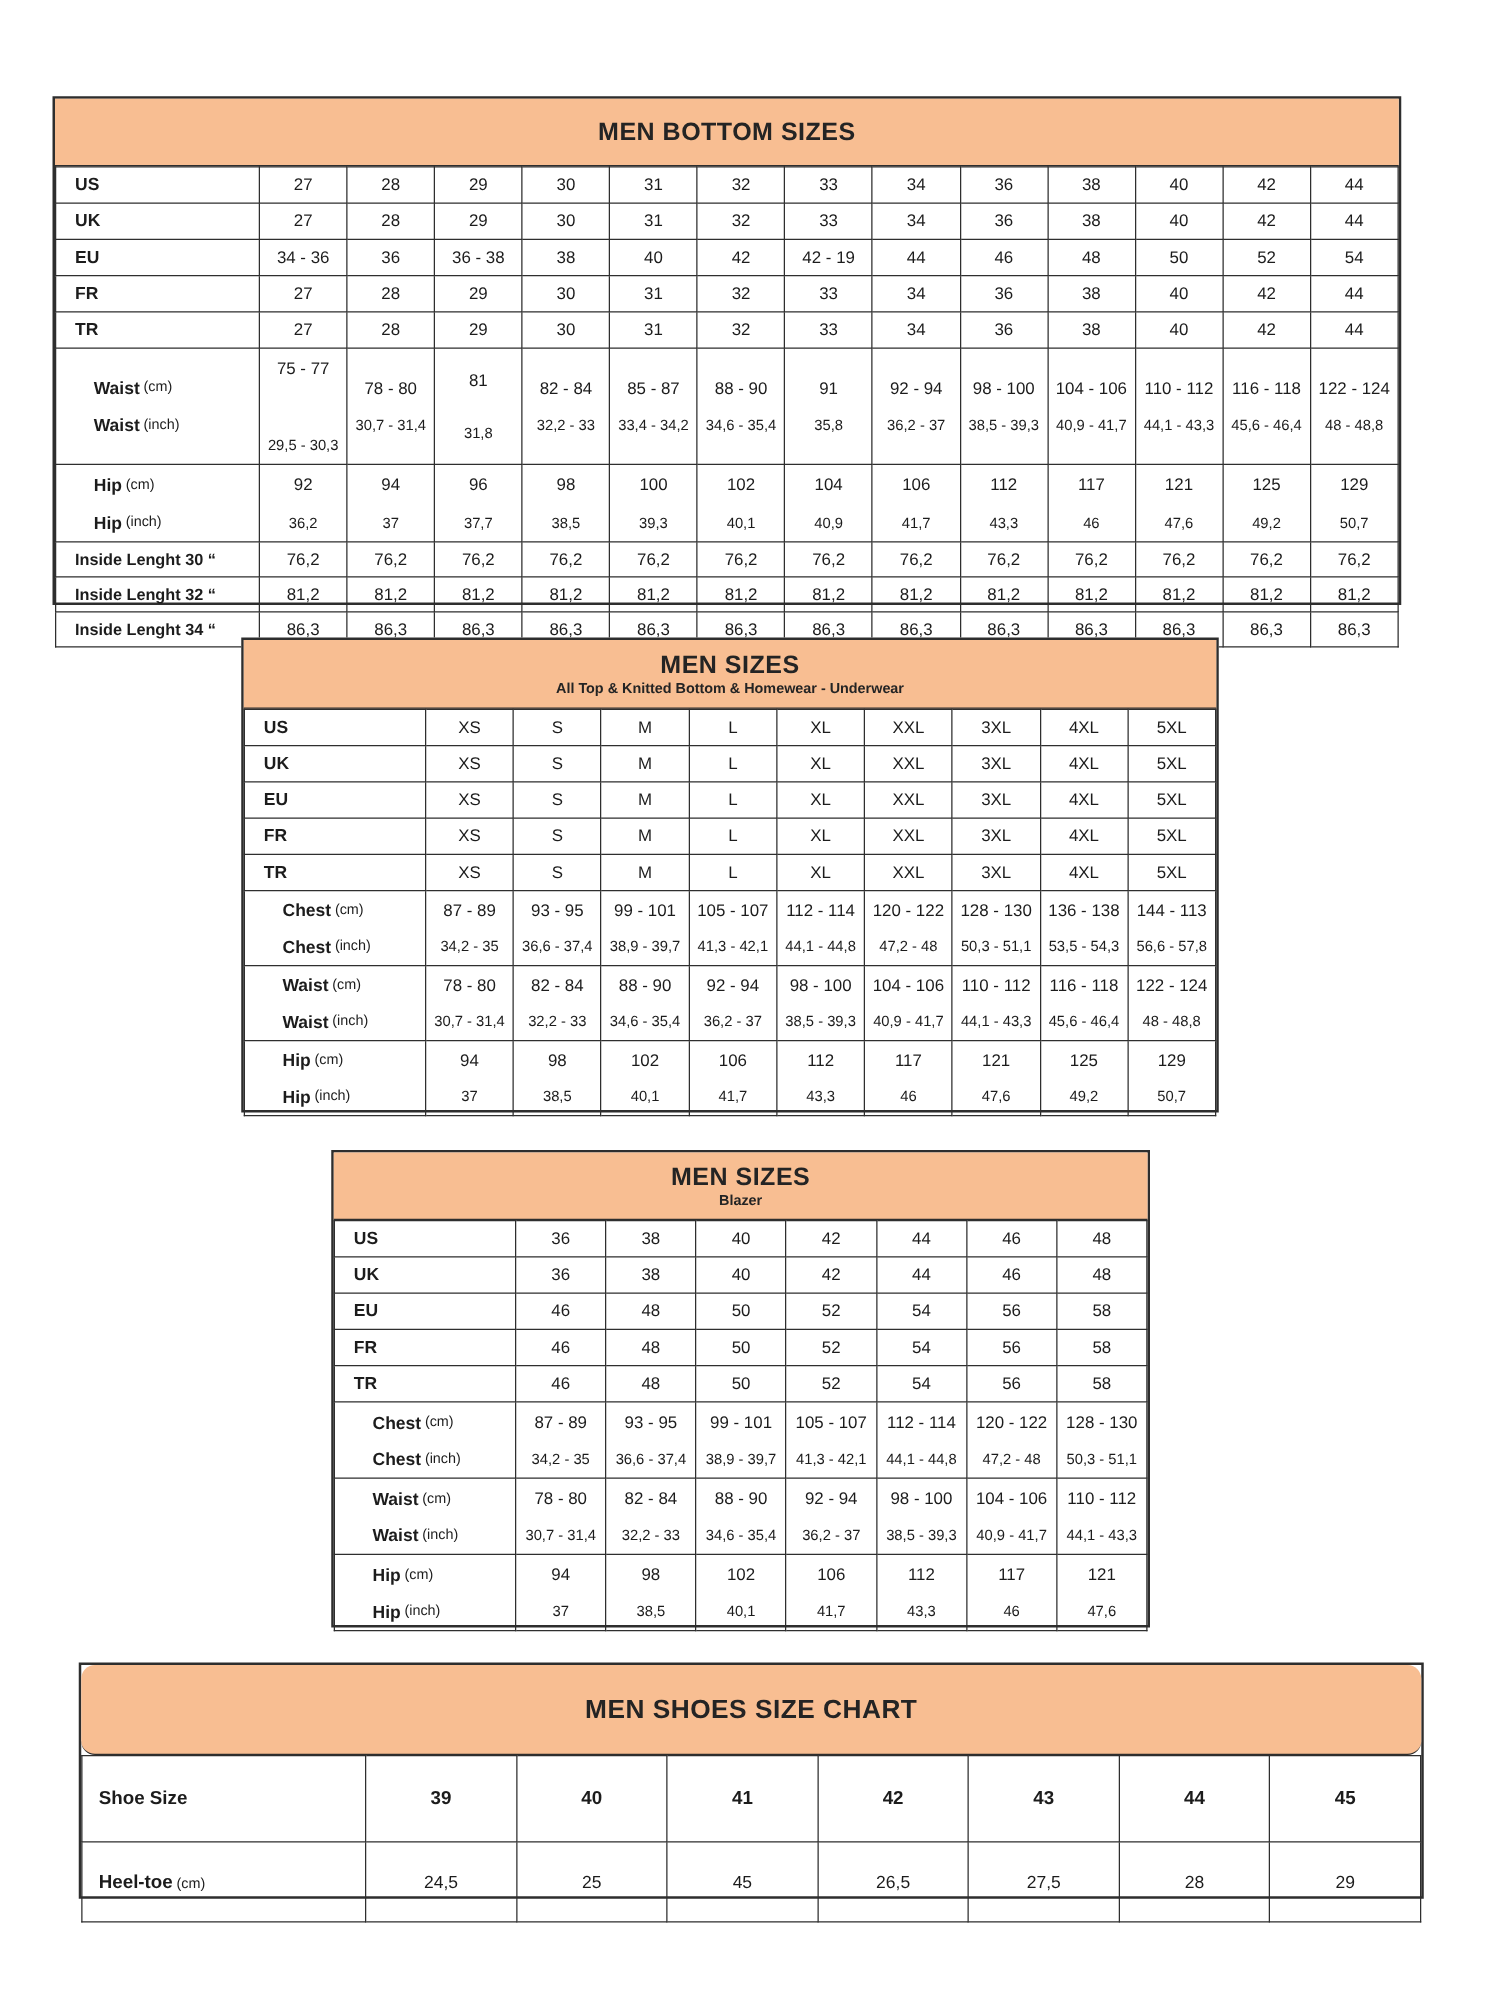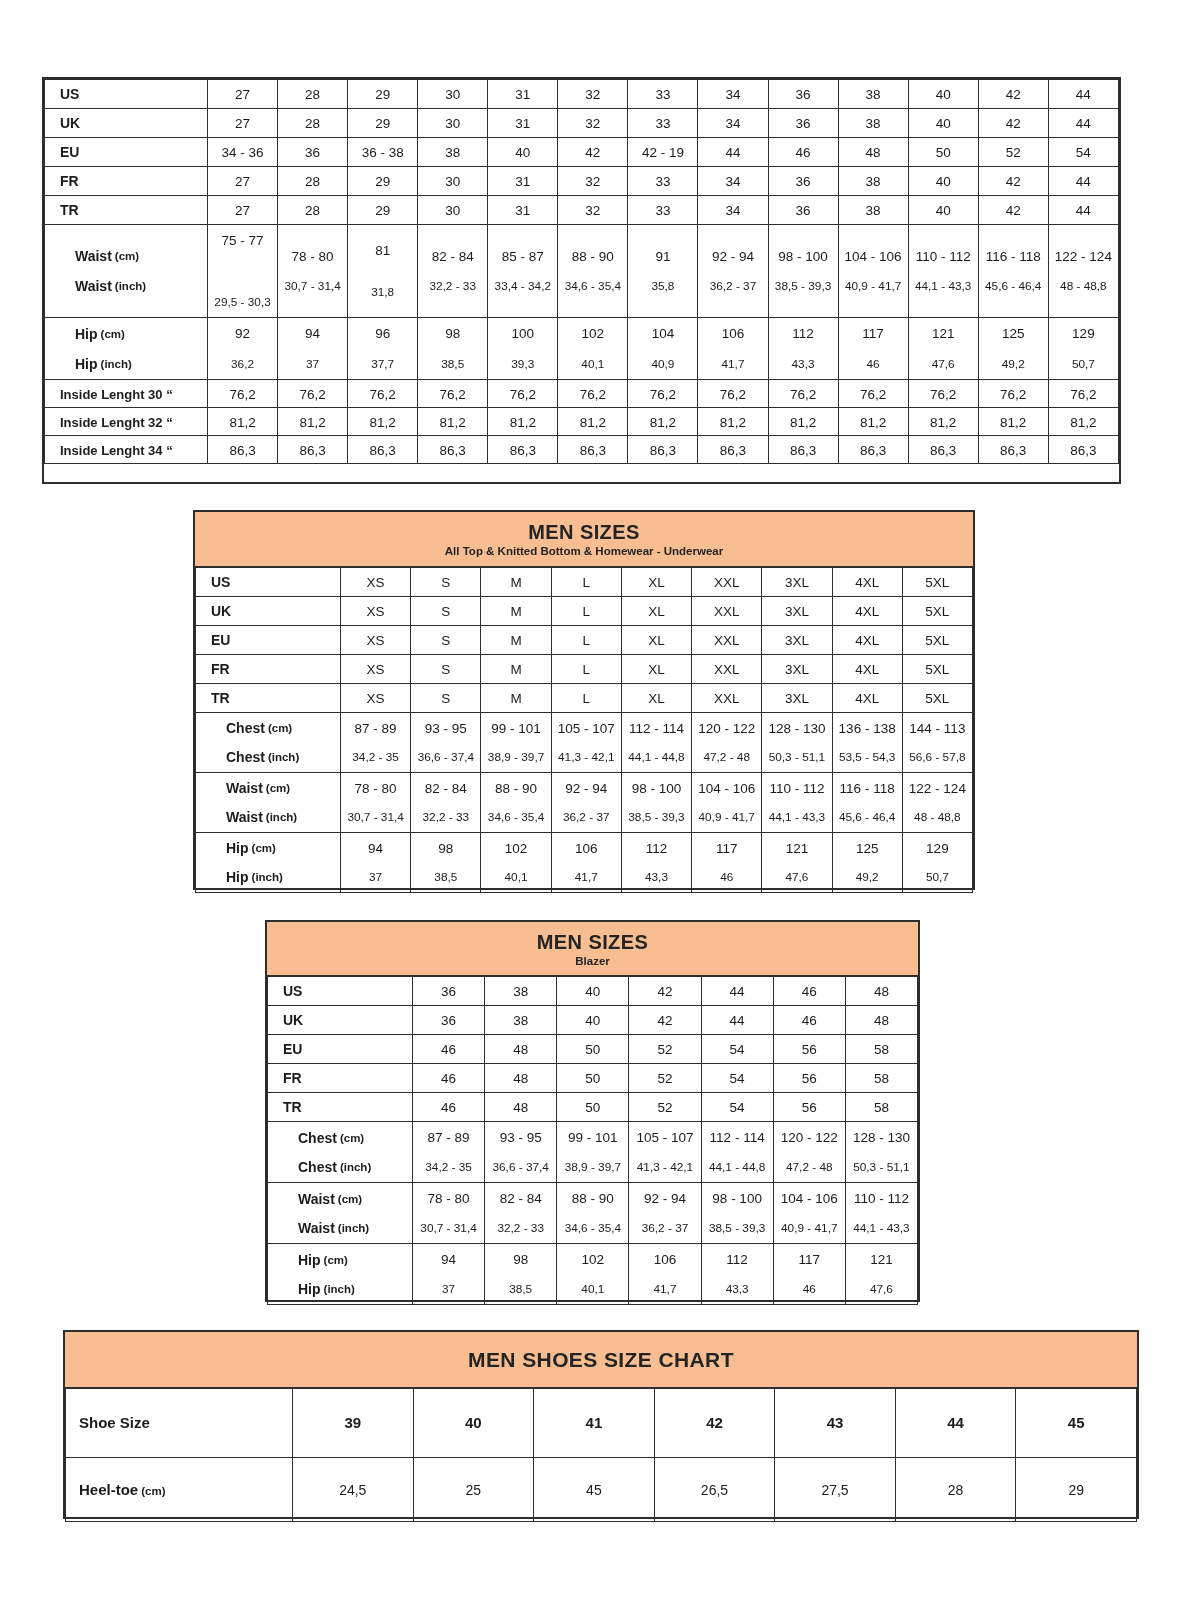--- a/index.html
+++ b/index.html
@@ -14,21 +14,21 @@
     border-bottom: 1.5px solid #2e2e2e; width: 100%;
   }
   .title { font-weight: bold; font-size: 20px; letter-spacing: .4px; color: #242424; line-height: 1.1; }
   .subtitle { font-weight: bold; font-size: 11.5px; color: #242424; margin-top: 2px; }
 
   table { border-collapse: collapse; table-layout: fixed; width: 100%; }
   td { border: 1px solid #2e2e2e; text-align: center; vertical-align: middle; padding: 0; overflow: hidden; }
 
   td.label { text-align: left; padding-left: 15px; }
   .lbl { font-weight: bold; font-size: 14px; }
-  .unit { font-weight: bold; font-size: 11.5px; margin-left: 3px; }
+  .unit { font-weight: normal; font-size: 11.5px; margin-left: 3px; }
   .v { font-size: 13.5px; }
   .v-bold { font-weight: bold; }
   .small-lbl .lbl { font-size: 13px; }
 
   
   .ghalf { display: flex; align-items: center; justify-content: center; }
   .ghalf.left { justify-content: flex-start; padding-left: 15px; }
   .g-top { font-size: 13.5px; }
   .g-bot { font-size: 11.8px; }
 
@@ -37,20 +37,23 @@
   .t4 .lbl { font-size: 15px; }
   .t4 td.label { padding-left: 13px; }
   .t4 .v { font-size: 14px; }
   .t4 .v-bold { font-size: 15px; }
 </style>
 </head>
 <body>
 
 <div id="page">
     <div class="tblwrap t1" style="left: 42px; top: 77px; width: 1079px; height: 407px;">
+      <div class="thead" style="height: 54px; background: rgb(248, 190, 146);">
+        <div class="title">MEN BOTTOM SIZES</div>
+      </div>
       <table>
         <colgroup>
           <col style="width: 163px;">
           <col>
           <col>
           <col>
           <col>
           <col>
           <col>
           <col>
@@ -731,21 +734,21 @@
             </td>
             <td>
               <div class="ghalf g-top" style="height: 29px;">121</div>
               <div class="ghalf g-bot" style="height: 29px;">47,6</div>
             </td>
           </tr>
         </tbody>
       </table>
     </div>
     <div class="tblwrap t4" style="left: 63px; top: 1330px; width: 1076px; height: 189px;">
-      <div class="thead" style="height: 56px; background: rgb(248, 190, 146);">
+      <div class="thead" style="height: 72px; background: rgb(248, 190, 146); border-radius: 11px;">
         <div class="title">MEN SHOES SIZE CHART</div>
       </div>
       <table>
         <colgroup>
           <col style="width: 227px;">
           <col>
           <col>
           <col>
           <col>
           <col>

